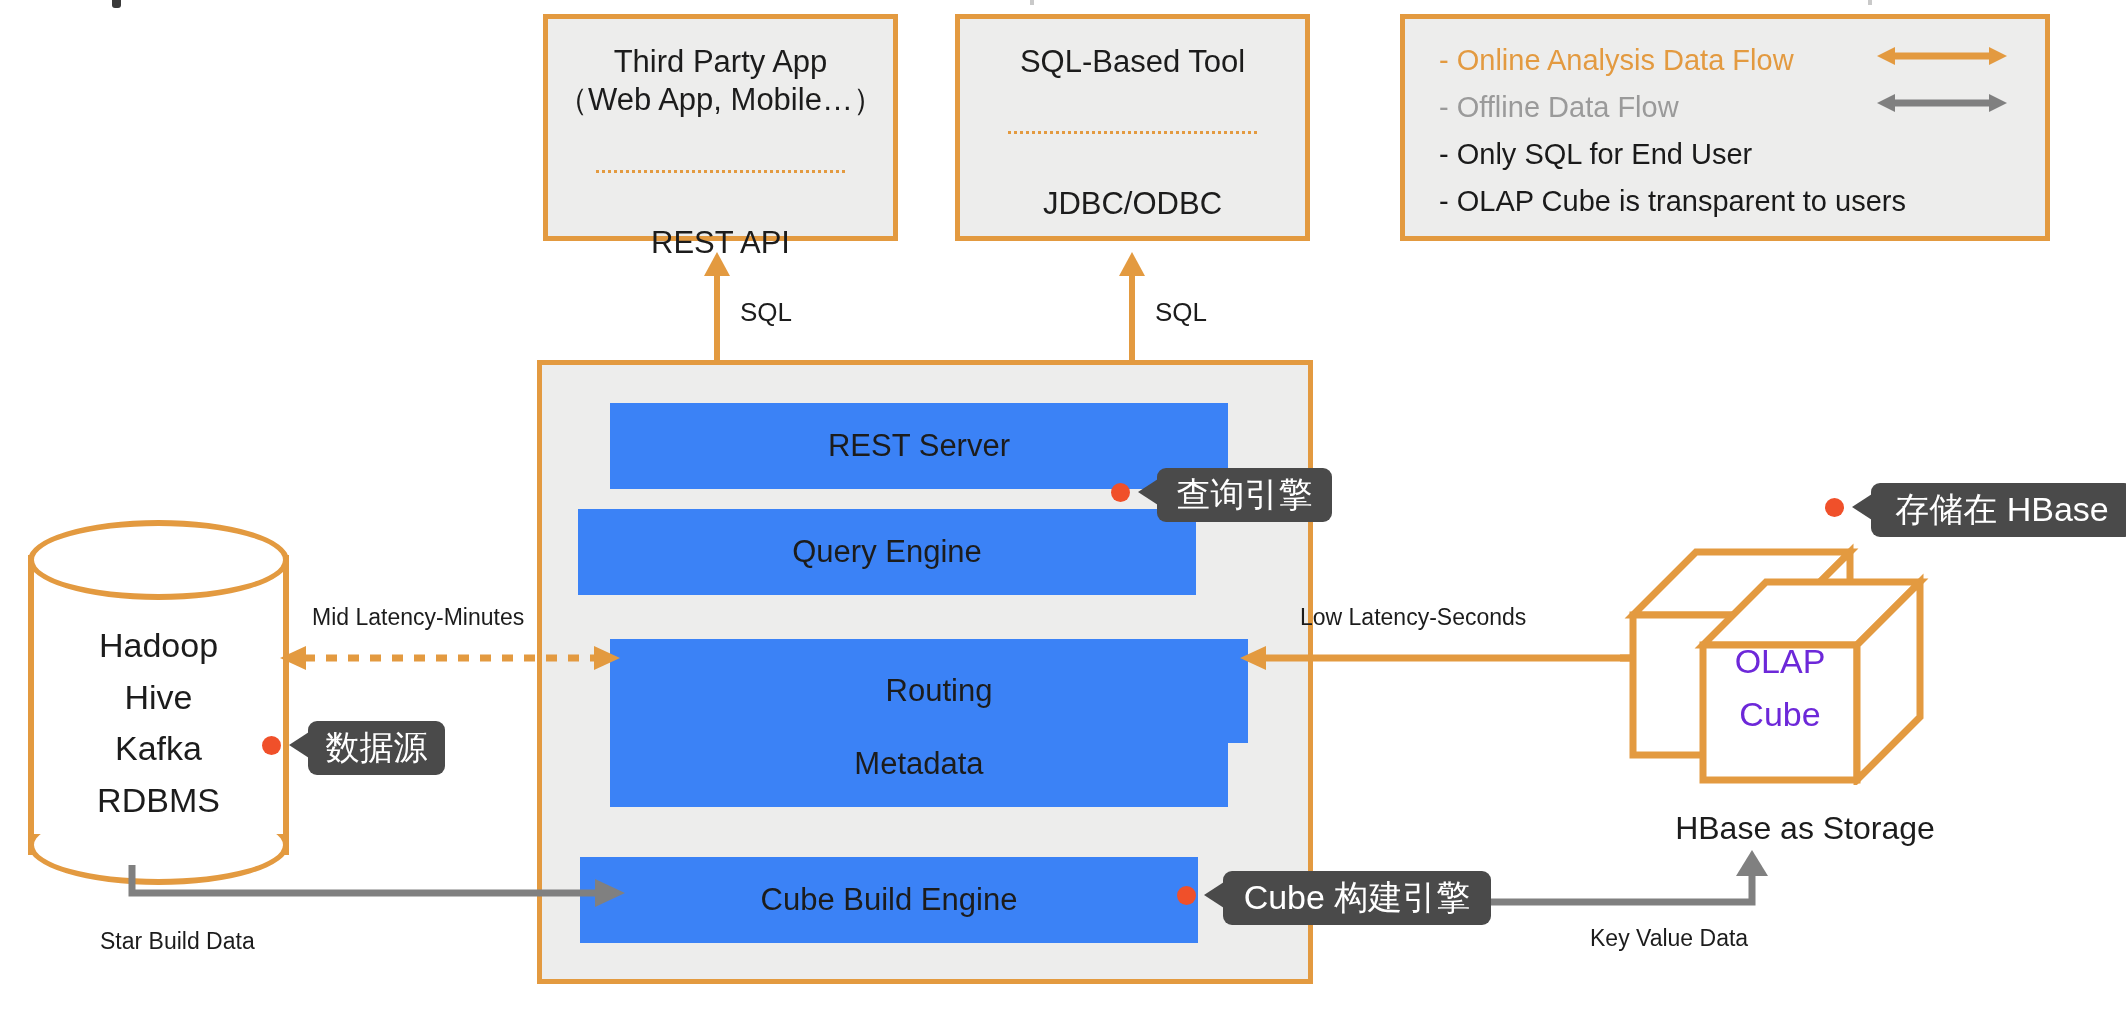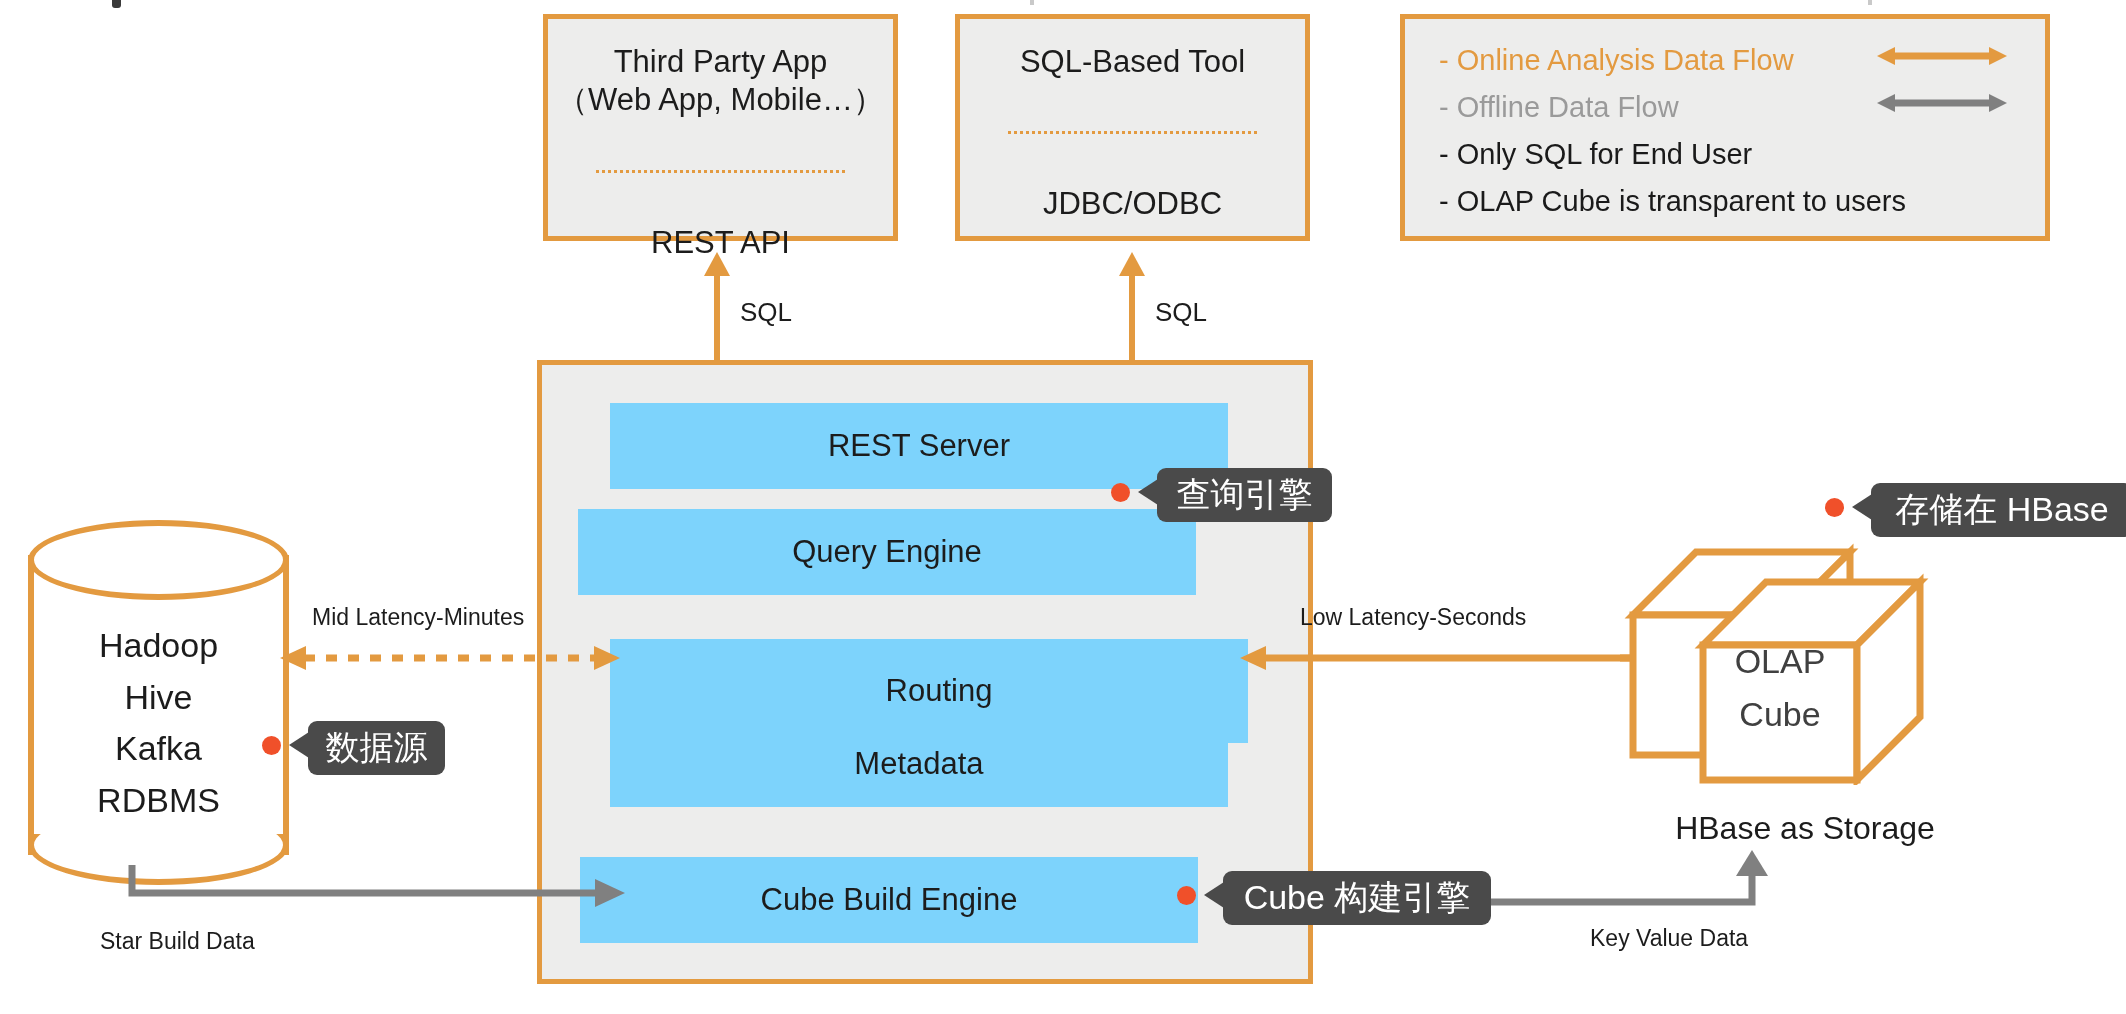--- a/index.html
+++ b/index.html
@@ -16,21 +16,21 @@
 
   
   .legend-box{box-sizing:border-box;background:#ededec;border:5px solid #E39A40;
               padding:18px 0 0 34px;}
   .legend-row{display:flex;align-items:center;height:47px;}
   .legend-text{font-size:29px;white-space:nowrap;}
   .legend-arrow{position:absolute;left:472px;width:130px;height:22px;}
 
   
   .kylin-frame{box-sizing:border-box;background:#ededec;border:5px solid #E39A40;}
-  .kylin-row{position:absolute;background:#7dd3fc;display:flex;align-items:center;
+  .kylin-row{position:absolute;background:#3b82f6;display:flex;align-items:center;
              justify-content:center;font-size:31px;color:#1c1c1c;text-align:right;}
 
   
   .cyl-body{box-sizing:border-box;border-left:6px solid #E39A40;border-right:6px solid #E39A40;
             background:#fff;}
   .cyl-ellipse{box-sizing:border-box;border:6px solid #E39A40;border-radius:50%;background:#fff;}
   .cyl-text{font-size:34px;line-height:1.52;text-align:center;color:#1c1c1c;}
 
   
   .tip{position:absolute;background:#4a4a4a;color:#ffffff;border-radius:9px;
@@ -172,21 +172,21 @@
 <svg class="ln" style="left:1620px;top:535px;width:350px;height:250px;" viewBox="0 0 350 250">
 
   <polygon points="13,80 76,17 230,17 167,80" fill="#ffffff" stroke="#E39A40" stroke-width="7"></polygon>
   <rect x="13" y="80" width="154" height="140" fill="#ffffff" stroke="#E39A40" stroke-width="7"></rect>
   <polygon points="167,80 230,17 230,157 167,220" fill="#ffffff" stroke="#E39A40" stroke-width="7"></polygon>
 
   <polygon points="83,110 146,47 300,47 237,110" fill="#ffffff" stroke="#E39A40" stroke-width="7"></polygon>
   <rect x="83" y="110" width="154" height="135" fill="#ffffff" stroke="#E39A40" stroke-width="7"></rect>
   <polygon points="237,110 300,47 300,182 237,245" fill="#ffffff" stroke="#E39A40" stroke-width="7"></polygon>
 </svg>
-<div class="abs" style="left:1700px;top:635px;width:160px;text-align:center;font-size:34px;line-height:1.55;color:#404040;">
+<div class="abs" style="left:1700px;top:635px;width:160px;text-align:center;font-size:34px;line-height:1.55;color:#6d28d9;">
   <div>OLAP</div>
   <div>Cube</div>
 </div>
 <div class="abs" style="left:1640px;top:810px;width:330px;text-align:center;font-size:32px;color:#1c1c1c;">HBase  as Storage</div>
 
 <div class="tip-dot abs" style="left:1111px;top:483px;"></div>
 <div class="tip-tail abs" style="left:1138px;top:479px;"></div>
 <div class="tip" style="left:1157px;top:468px;width:175px;height:54px;">查询引擎</div>
 
 <div class="tip-dot abs" style="left:262px;top:736px;"></div>

